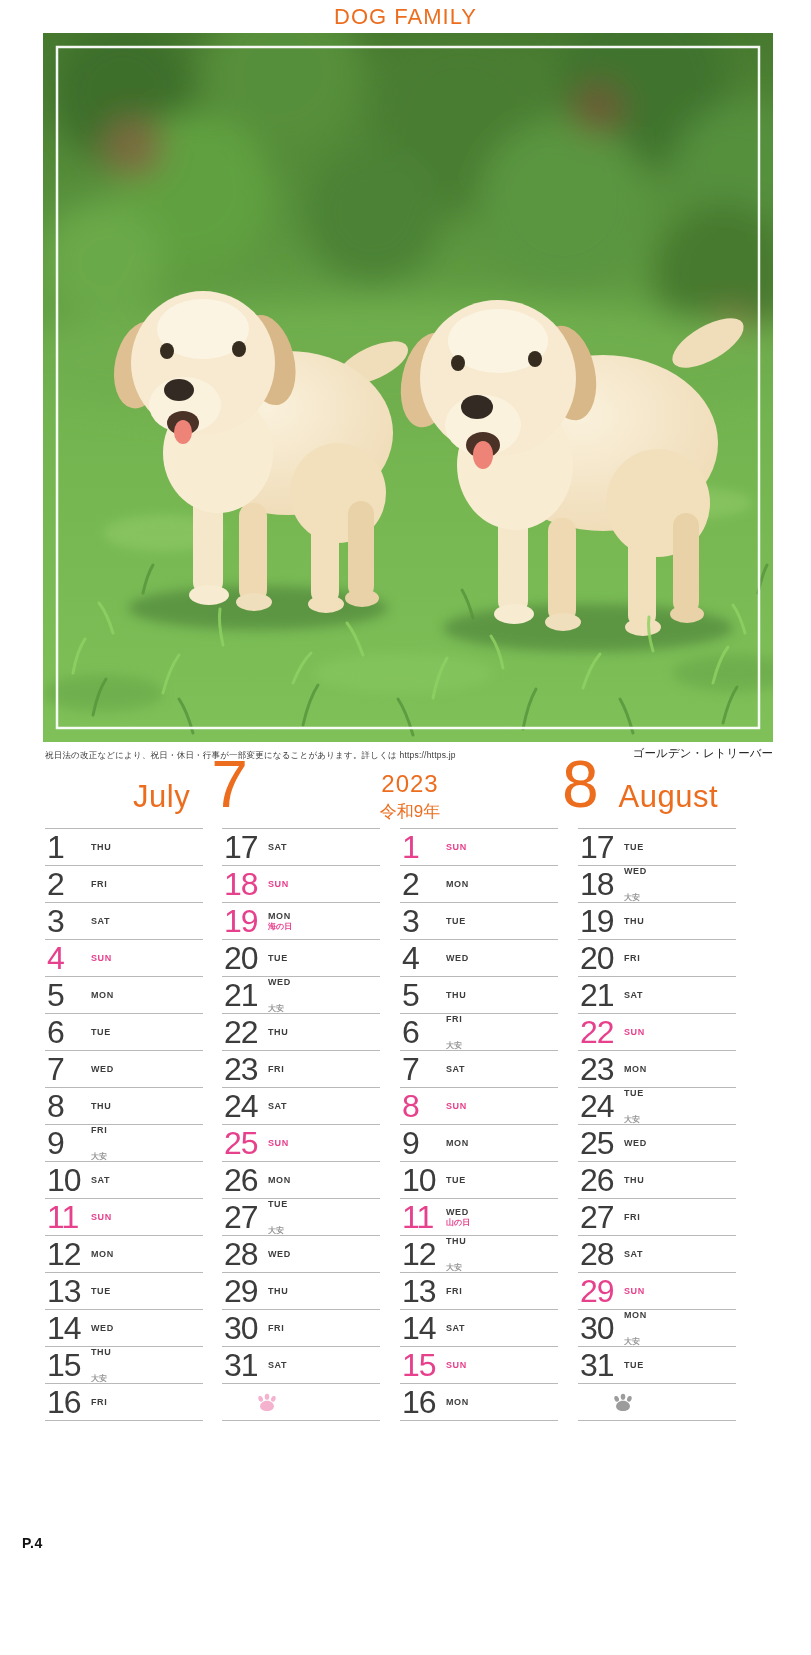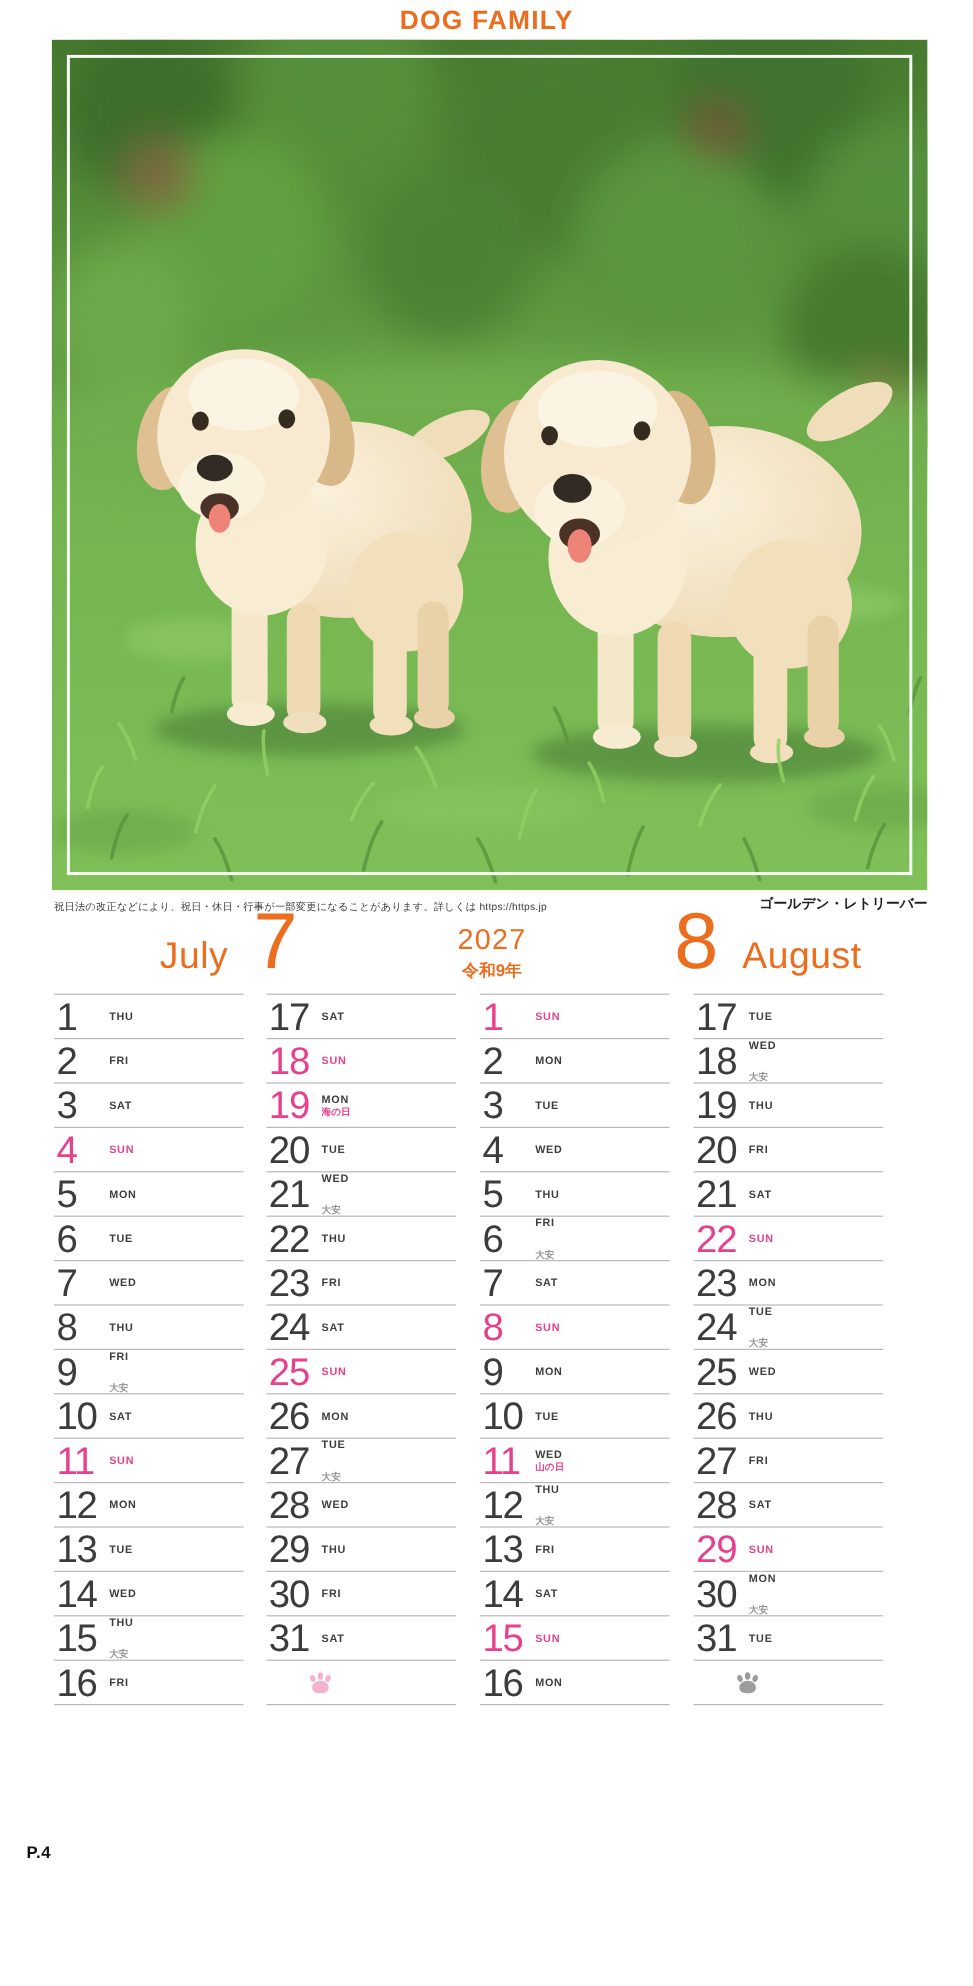--- a/index.html
+++ b/index.html
@@ -7,45 +7,45 @@
     --line:#b9b9b9; --paw-pink:#f4b2cf; --paw-gray:#9c9c9c;
   }
   *{margin:0;padding:0;box-sizing:border-box;}
   html,body{background:#fff;}
   body{
     position:relative; width:811px; height:1655px; overflow:hidden;
     font-family:"Liberation Sans","DejaVu Sans",sans-serif;
   }
   .title{
     position:absolute; top:4px; left:0; width:811px; text-align:center;
-    color:var(--orange); font-size:22px; font-weight:700; letter-spacing:1px;
+    color:var(--orange); font-size:22px; font-weight:400; letter-spacing:1px;
   }
   .photo{
     position:absolute; left:43px; top:33px; width:730px; height:709px; overflow:hidden;
   }
   .photo svg{display:block;}
   .cap-left{
     position:absolute; left:45px; top:750px; font-size:8.5px; color:#3a3a3a; letter-spacing:0.2px;
   }
   .cap-right{
-    position:absolute; right:38px; top:746px; font-size:11.5px; font-weight:700; color:#222;text-align:center;
+    position:absolute; right:38px; top:746px; font-size:11.5px; font-weight:400; color:#222;text-align:center;
   }
   .hdr{
     position:absolute; top:756px; width:290px;
     display:flex; align-items:baseline; justify-content:center; gap:21px; color:var(--orange);
   }
   .hdr-july{left:45px;}
   .hdr-august{left:495px;}
   .mname{font-size:31px; font-weight:400; letter-spacing:0.5px;}
   .mnum{font-size:66px; font-weight:300; line-height:0.85; letter-spacing:-1px;}
   .hdr-year{
     position:absolute; left:345px; top:770px; width:130px; text-align:center; color:var(--orange);
   }
   .year{font-size:24px; font-weight:400; letter-spacing:1px;}
-  .era{font-size:14px; font-weight:700; margin-top:2px;}
+  .era{font-size:17px; font-weight:400; margin-top:2px;}
   .col{
     position:absolute; top:828px; width:158px; border-bottom:1px solid var(--line);
   }
   .day-row{
     height:37px; border-top:1px solid var(--line);
     display:flex; align-items:center; padding-left:2px;
   }
   .num{
     font-size:32px; font-weight:300; line-height:1; min-width:44px;
     color:var(--dark); letter-spacing:-1px;
@@ -210,21 +210,21 @@
 
 <div class="cap-left">祝日法の改正などにより、祝日・休日・行事が一部変更になることがあります。詳しくは https://https.jp</div>
 <div class="cap-right">ゴールデン・レトリーバー</div>
 
 <div class="hdr hdr-july">
   <span class="mname">July</span>
   <span class="mnum">7</span>
 </div>
 
 <div class="hdr-year">
-  <div class="year">2027</div>
+  <div class="year">2023</div>
   <div class="era">令和9年</div>
 </div>
 
 <div class="hdr hdr-august">
   <span class="mnum">8</span>
   <span class="mname">August</span>
 </div>
 
 <div class="col" style="left:45px">
     <div class="day-row">

